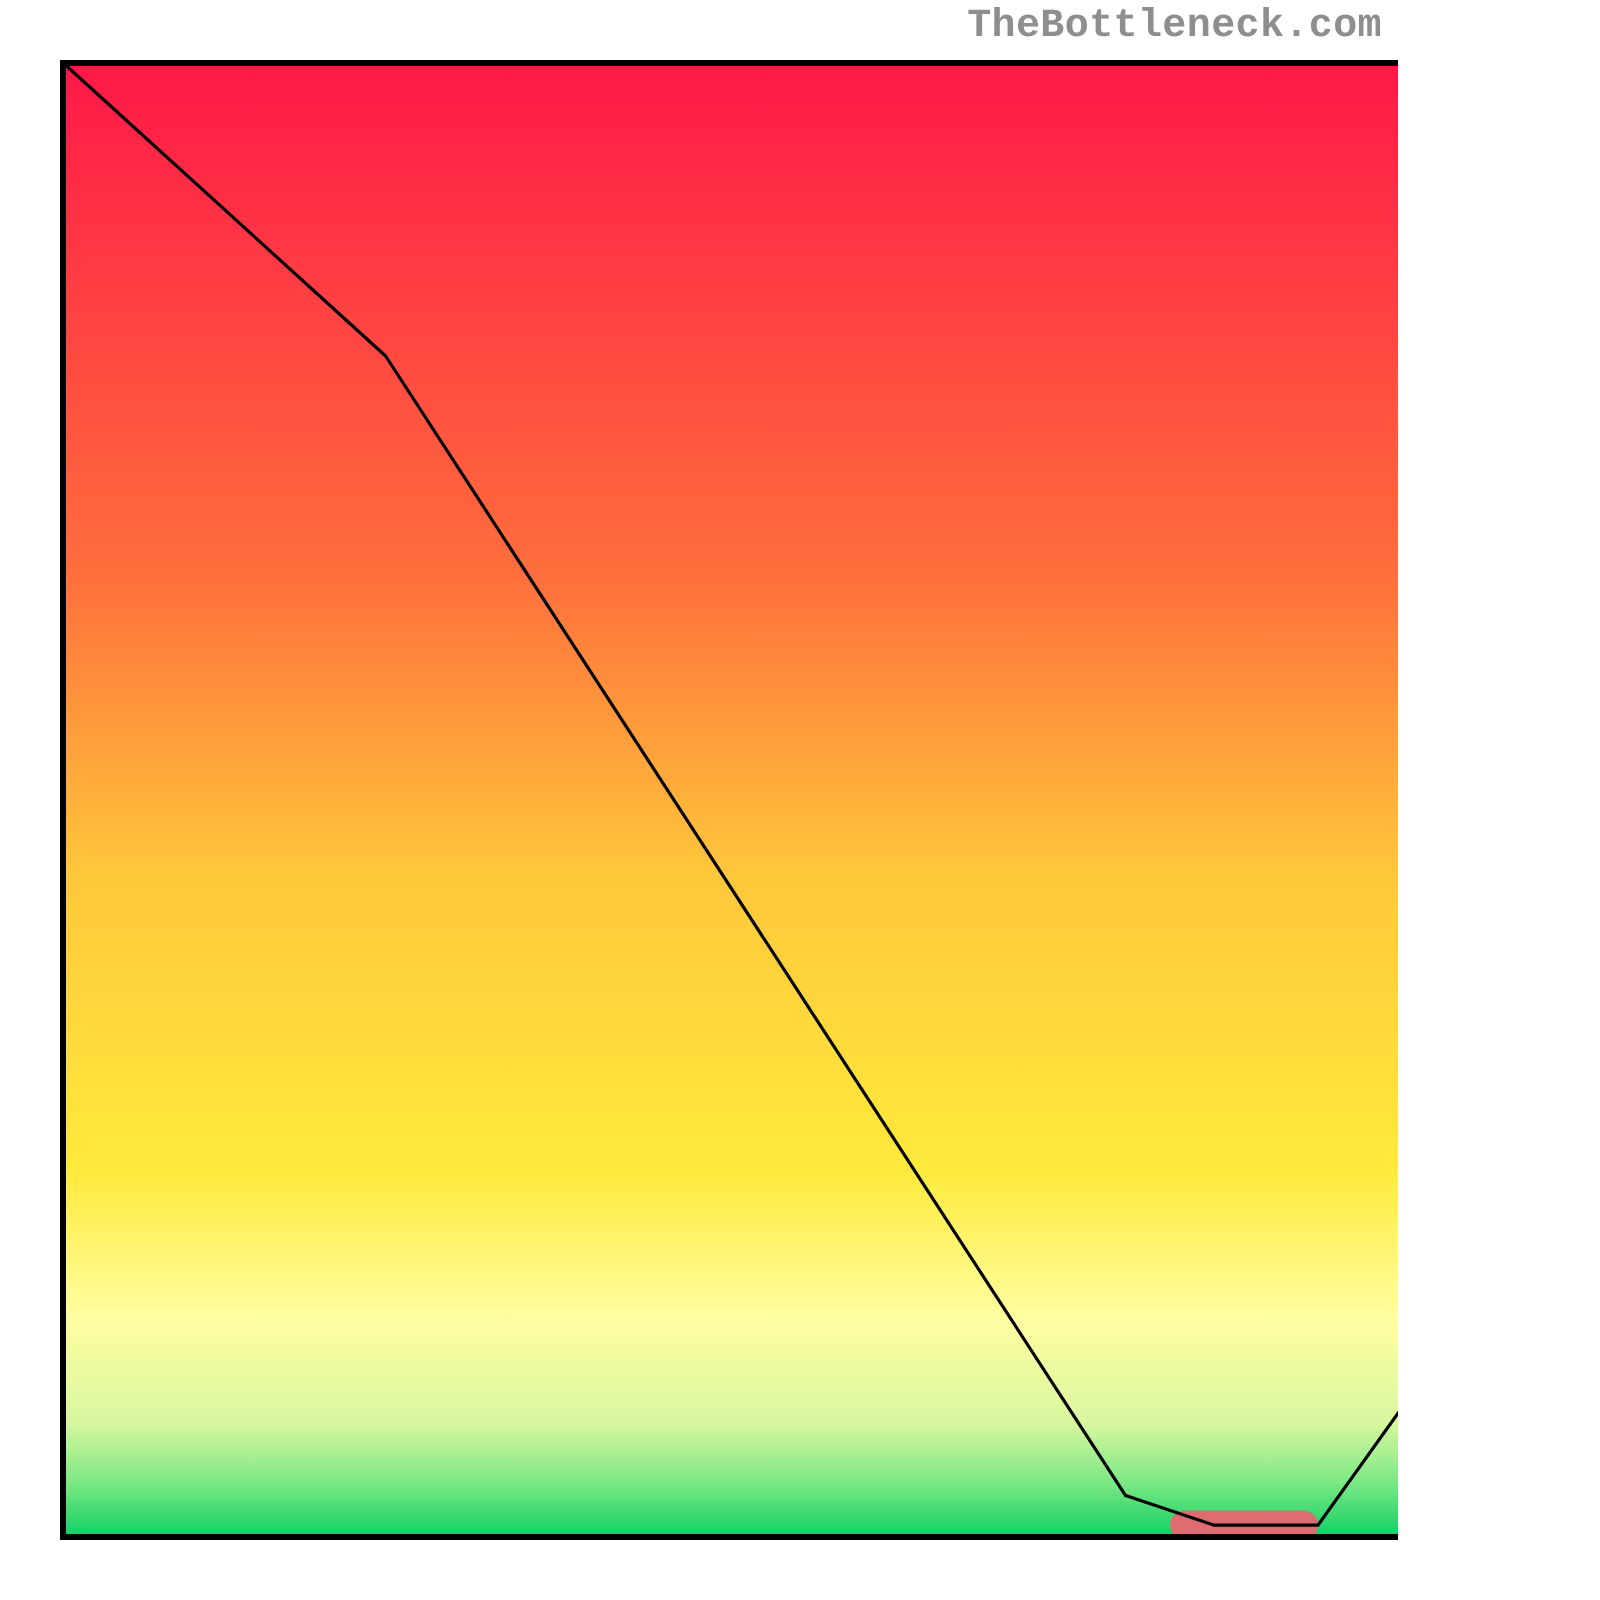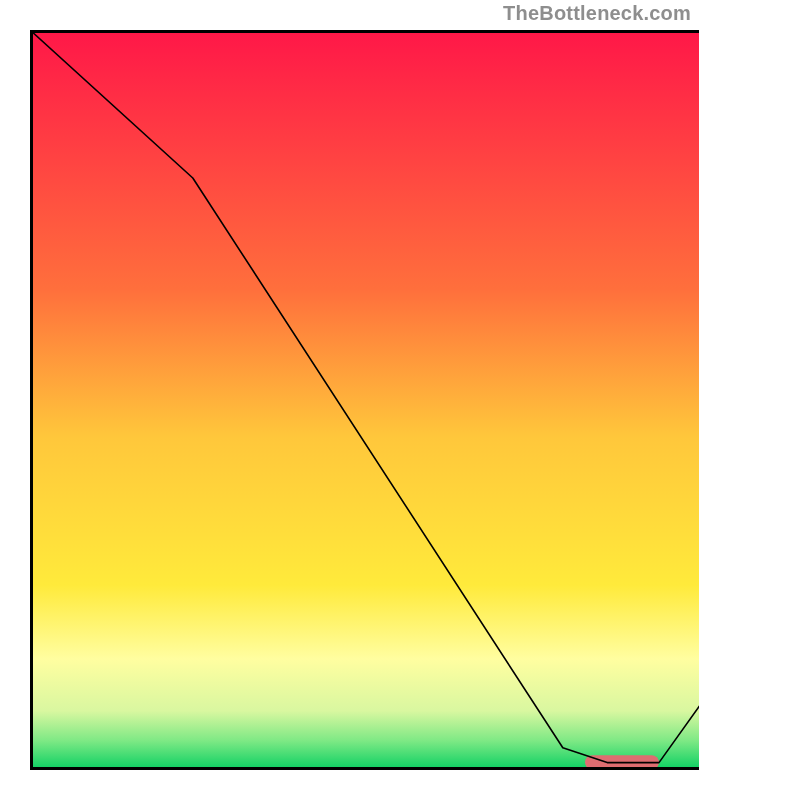--- a/index.html
+++ b/index.html
@@ -6,20 +6,21 @@
     margin: 0;
     padding: 0;
     background: #fff;
     font-family: Arial, Helvetica, sans-serif;
   }
   .stage {
     position: relative;
     width: 699px;
     height: 800px;
     overflow: hidden;
+    font-family: Liberation Mono, monospace;
   }
   .watermark {
     position: absolute;
     top: 2px;
     right: 8px;
     font-size: 20px;
     font-weight: bold;
     color: #8e8e8e;
     letter-spacing: 0.2px;
     z-index: 5;

